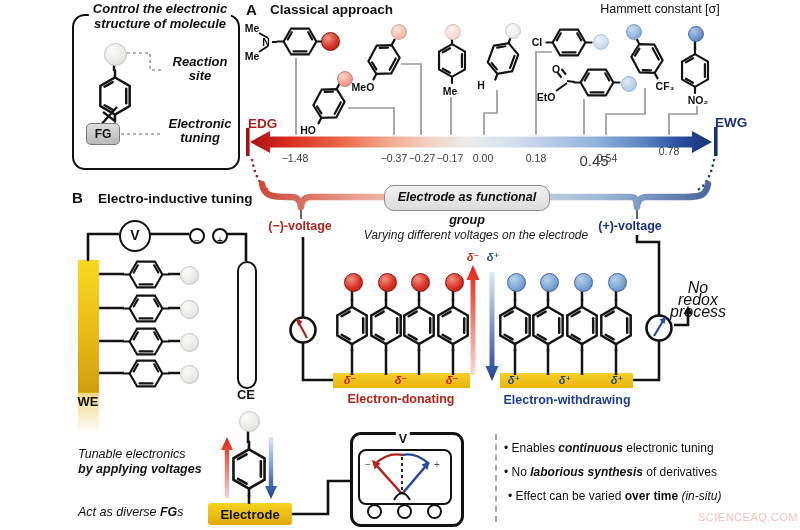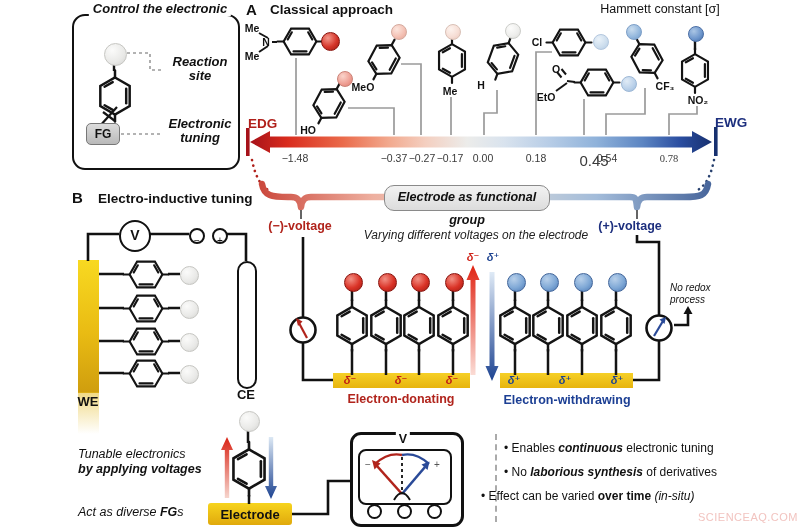--- a/index.html
+++ b/index.html
@@ -215,20 +215,21 @@
       <polygon points="372,460 380.5,463.5 374.5,469.5" fill="#b1241c"></polygon>
       <path d="M402,494 L425,467" stroke="#2a4a98" stroke-width="2.6"></path>
       <polygon points="429.5,461.5 421.5,464.5 427.5,470" fill="#2a4a98"></polygon>
       <path d="M394,500 Q402,486 410,500" stroke="#111" stroke-width="2" fill="none"></path>
     </g>
   </svg>
 
   <div class="abs" style="left:72px;top:14px;width:164px;height:152px;border:2.6px solid #111;border-radius:13px;z-index:3;"></div>
   <div class="txt bi ctr" style="left:160px;top:1px;z-index:6;background:#fff;padding:0 4px;font-size:13px;text-align:center;">
     <div>Control the electronic</div>
+    <div>structure of molecule</div>
   </div>
   <svg class="ring" width="34" height="52" viewBox="0 0 44 66" style="left:98px;top:70px;">
       <use href="#benz"></use>
     </svg>
   <div class="sph sph-gray" style="left:103.5px;top:42.5px;width:21px;height:21px;"></div>
   <div class="txt bi" style="left:164px;top:55px;width:72px;text-align:center;font-size:13px;line-height:14px;">
     <div>Reaction</div>
     <div>site</div>
   </div>
   <div class="abs" style="left:86px;top:123px;width:32px;height:20px;z-index:6;border:1.6px solid #777;border-radius:5px;background:linear-gradient(#dcdcdc,#b9b9b9);text-align:center;">
@@ -303,21 +304,21 @@
   <span class="txt b" style="left:248px;top:116px;font-size:13.5px;color:#b01f1a;">EDG</span>
   <span class="txt b" style="left:686px;top:115px;font-size:13.5px;color:#1d2f7e;padding-left:29px;">EWG</span>
   <span class="txt ctr" style="left:295px;top:152px;font-size:10.5px;color:#3a3a3a;">−1.48</span>
   <span class="txt ctr" style="left:394px;top:152px;font-size:10.5px;color:#3a3a3a;">−0.37</span>
   <span class="txt ctr" style="left:422px;top:152px;font-size:10.5px;color:#3a3a3a;">−0.27</span>
   <span class="txt ctr" style="left:450px;top:152px;font-size:10.5px;color:#3a3a3a;">−0.17</span>
   <span class="txt ctr" style="left:483px;top:152px;font-size:10.5px;color:#3a3a3a;">0.00</span>
   <span class="txt ctr" style="left:536px;top:152px;font-size:10.5px;color:#3a3a3a;">0.18</span>
   <span class="txt ctr" style="left:585px;top:152px;font-size:15px;color:#3a3a3a;padding-left:18px;">0.45</span>
   <span class="txt ctr" style="left:607px;top:152px;font-size:10.5px;color:#3a3a3a;">0.54</span>
-  <span class="txt ctr" style="left:669px;top:153px;font-size:10.5px;color:#3a3a3a;font-family:Liberation Serif, serif;">0.78</span>
+  <span class="txt ctr" style="left:669px;top:145px;font-size:10.5px;color:#3a3a3a;">0.78</span>
 
   <div class="abs" style="left:384px;top:185px;width:164px;height:24px;z-index:6;border:1.6px solid #8a8a8a;border-radius:10px;background:linear-gradient(#f2f2f2,#dcdcdc);text-align:center;">
     <span class="bi" style="font-size:12.6px;line-height:23px;">Electrode as functional group</span>
   </div>
   <span class="txt b ctr" style="left:300px;top:219px;font-size:12.5px;color:#b1241c;">(−)-voltage</span>
   <span class="txt b ctr" style="left:630px;top:219px;font-size:12.5px;color:#1d2f7e;">(+)-voltage</span>
   <span class="txt i ctr" style="left:476px;top:228px;font-size:12px;color:#222;">Varying different voltages on the electrode</span>
 
   <span class="txt b" style="left:72px;top:189px;font-size:15px;">B</span>
   <span class="txt b" style="left:98px;top:191px;font-size:13.5px;">Electro-inductive tuning</span>
@@ -378,21 +379,21 @@
     </svg>
   <div class="sph sph-dblue" style="left:506.5px;top:272.5px;width:17px;height:17px;"></div>
   <div class="sph sph-dblue" style="left:539.5px;top:272.5px;width:17px;height:17px;"></div>
   <div class="sph sph-dblue" style="left:573.5px;top:272.5px;width:17px;height:17px;"></div>
   <div class="sph sph-dblue" style="left:607.5px;top:272.5px;width:17px;height:17px;"></div>
   <span class="txt bi ctr" style="left:514px;top:374px;font-size:11px;color:#1d4391;">δ⁺</span>
   <span class="txt bi ctr" style="left:565px;top:374px;font-size:11px;color:#1d4391;">δ⁺</span>
   <span class="txt bi ctr" style="left:617px;top:374px;font-size:11px;color:#1d4391;">δ⁺</span>
   <span class="txt b ctr" style="left:567px;top:393px;font-size:12.5px;color:#1c3f94;">Electron-withdrawing</span>
 
-  <div class="txt i" style="left:670px;top:282px;width:56px;text-align:left;font-size:10px;line-height:12px;">
+  <div class="txt i" style="left:670px;top:282px;width:56px;text-align:center;font-size:16px;line-height:12px;">
     <div>No redox</div>
     <div>process</div>
   </div>
 
   <div class="txt i" style="left:78px;top:447px;font-size:12.5px;line-height:15px;">
     <div>Tunable electronics</div>
     <div class="bi">by applying voltages</div>
   </div>
   <div class="txt i" style="left:78px;top:505px;font-size:12.5px;">
     <span>Act as diverse </span><span class="b">FG</span><span>s</span>
@@ -409,18 +410,18 @@
   <span class="txt ctr" style="left:437px;top:459px;font-size:10px;color:#555;z-index:6;">+</span>
 
   <div class="abs" style="left:495px;top:434px;height:88px;border-left:2px dashed #aaa;z-index:4;"></div>
 
   <div class="txt" style="left:504px;top:441px;font-size:12px;">
     <span>• Enables </span><span class="bi">continuous</span><span> electronic tuning</span>
   </div>
   <div class="txt" style="left:504px;top:465px;font-size:12px;">
     <span>• No </span><span class="bi">laborious synthesis</span><span> of derivatives</span>
   </div>
-  <div class="txt" style="left:481px;top:489px;font-size:12px;">
+  <div class="txt" style="left:508px;top:489px;font-size:12px;">
     <span>• Effect can be varied </span><span class="b">over time</span><span> </span><span class="i">(in-situ)</span>
   </div>
 
   <span class="txt" style="left:698px;top:511px;font-size:11px;color:#f2c4c0;letter-spacing:0.5px;z-index:9;">SCIENCEAQ.COM</span>
 </div>
 
 </body></html>

